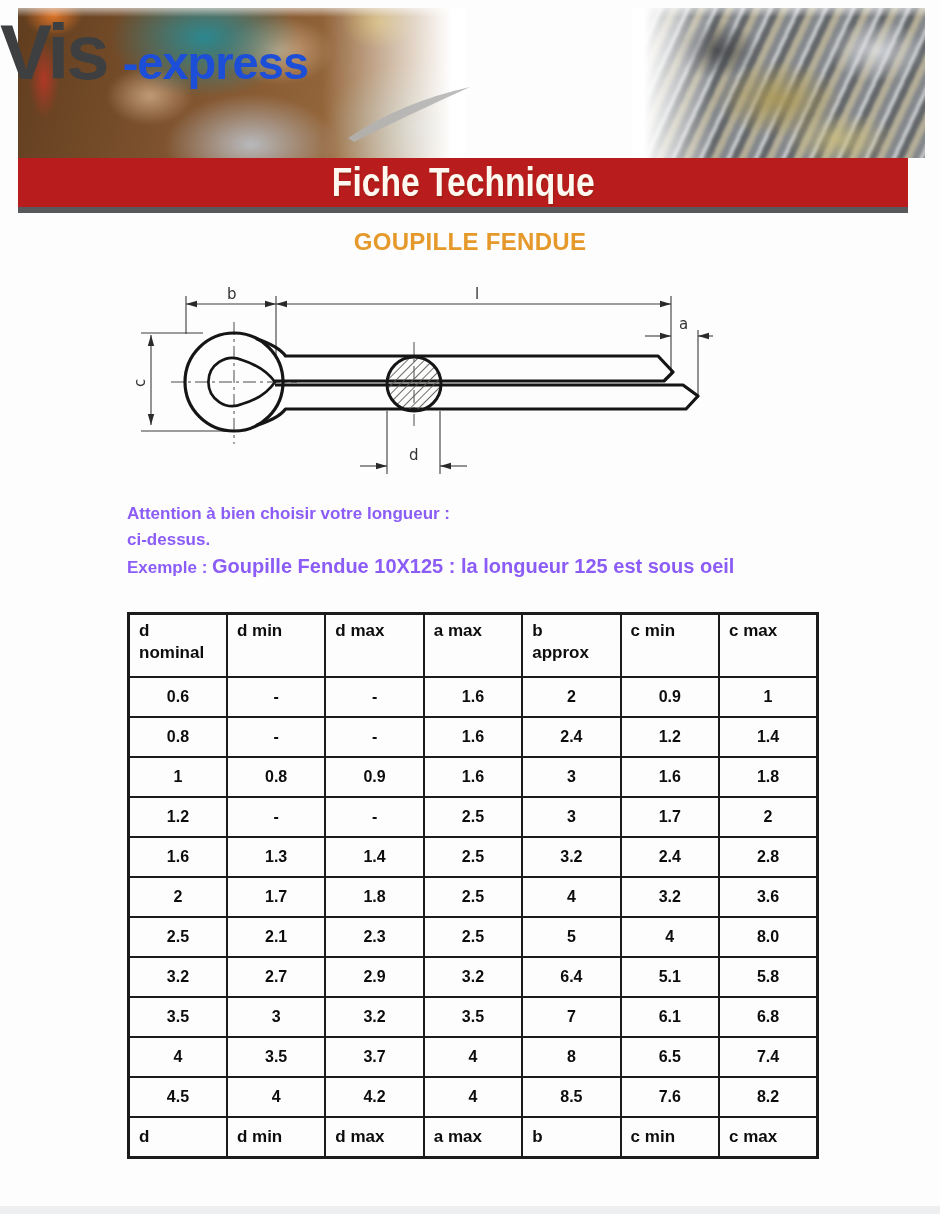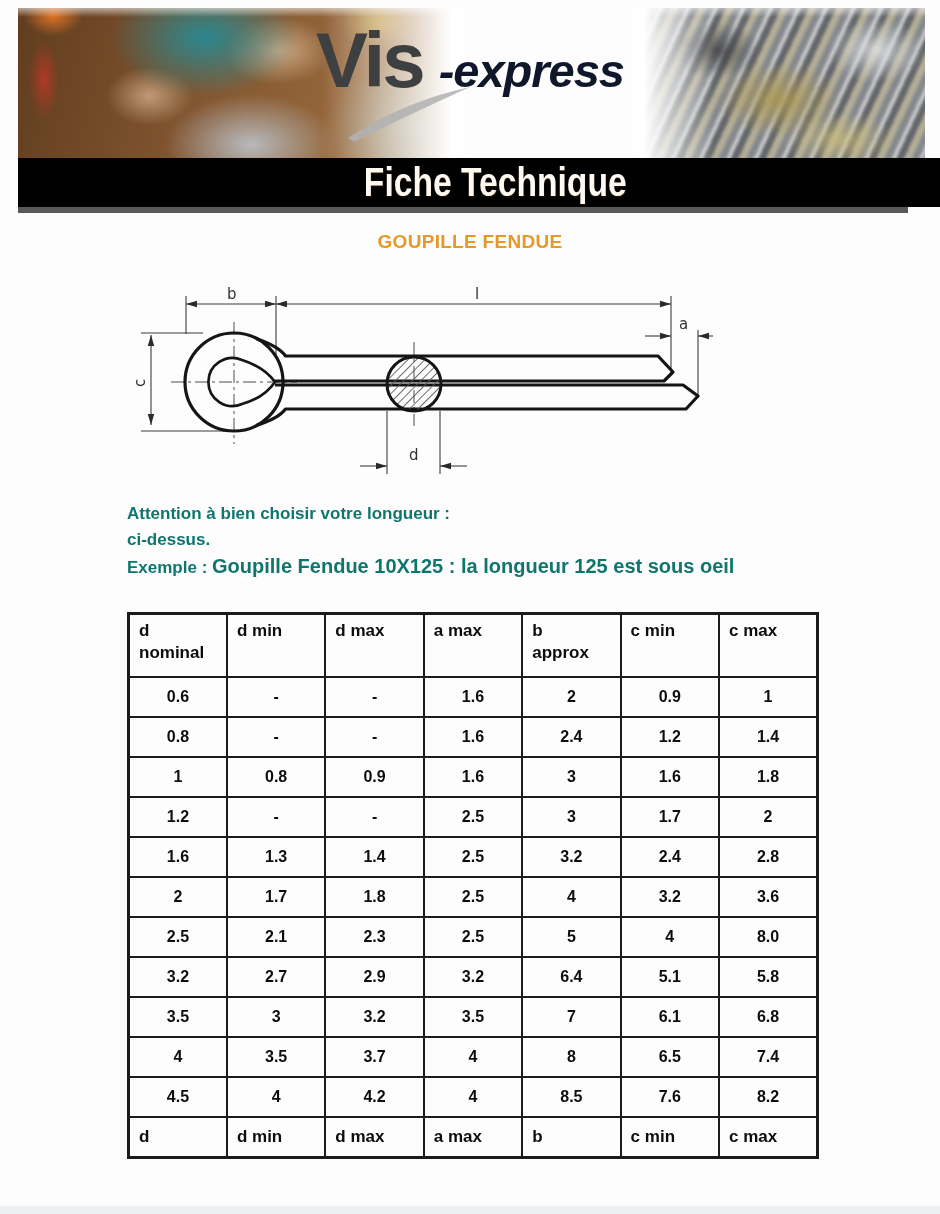--- a/index.html
+++ b/index.html
@@ -32,43 +32,43 @@
       radial-gradient(ellipse 70px 45px at 82% 30%, rgba(226,228,232,.8), rgba(226,228,232,0) 70%),
       radial-gradient(ellipse 60px 40px at 30% 30%, rgba(60,62,66,.8), rgba(60,62,66,0) 72%),
       radial-gradient(ellipse 80px 40px at 70% 85%, rgba(205,190,120,.7), rgba(205,190,120,0) 70%),
       repeating-linear-gradient(115deg,#85888c 0 7px,#c9cbce 7px 11px,#64676a 11px 18px,#b3ad98 18px 25px);
   }
   #photo-right .fade{position:absolute;inset:0;
     background:linear-gradient(to left, rgba(255,255,255,0) 72%, #ffffff 96%),
                linear-gradient(to bottom, rgba(255,255,255,.5), rgba(255,255,255,0) 6%);}
 
   
-  #logo{position:absolute;left:0;top:18px;width:100%;display:flex;justify-content:center;
+  #logo{position:absolute;left:0;top:10px;width:100%;display:flex;justify-content:flex-start;
         align-items:baseline;gap:16px;}
   #logo .vis{font-size:78px;font-weight:bold;color:#3e3f41;letter-spacing:-3px;line-height:84px;}
-  #logo .express{font-size:47px;font-weight:bold;font-style:italic;color:#0f172a;letter-spacing:-1px;}
+  #logo .express{font-size:47px;font-weight:bold;color:#1d4ed8;letter-spacing:-1px;}
   #swoosh{position:absolute;left:338px;top:78px;}
 
   
-  #banner{position:absolute;left:18px;top:158px;width:890px;height:49px;background:#000000;
-          display:flex;align-items:center;justify-content:center;padding-left:32px;}
+  #banner{position:absolute;left:18px;top:158px;width:890px;height:49px;background:#b91c1c;
+          display:flex;align-items:center;justify-content:center;}
   #banner .txt{display:inline-block;color:#fdf8f0;font-size:41px;font-weight:bold;
           transform:scaleX(.82);letter-spacing:0px;text-shadow:1px 2px 1px rgba(90,40,0,.25);}
   #banner-shadow{position:absolute;left:18px;top:207px;width:890px;height:6px;background:#58595b;}
 
   
   #product-title{position:absolute;left:0;top:230px;width:100%;text-align:center;
-          color:#e5992b;font-weight:bold;font-size:19px;line-height:24px;letter-spacing:.3px;}
+          color:#e5992b;font-weight:bold;font-size:24px;line-height:24px;letter-spacing:.3px;}
 
   
   #drawing{position:absolute;left:133px;top:286px;}
   #drawing text{font-family:"DejaVu Sans",sans-serif;font-size:15px;fill:#333;}
 
   
-  #notes{position:absolute;left:127px;top:501px;width:700px;color:#0f766e;
+  #notes{position:absolute;left:127px;top:501px;width:700px;color:#8b5cf6;
          font-size:17px;font-weight:bold;line-height:26px;}
   #notes .example{font-size:17px;}
   #notes .example .big{font-size:20px;}
 
   
   #spec-table{position:absolute;left:127px;top:612px;width:692px;border-collapse:collapse;
               table-layout:fixed;color:#0d0d0d;}
   #spec-table th,#spec-table td{border:2px solid #1b1b1b;padding:0 0 0 9px;}
   #spec-table{border:3px solid #1b1b1b;}
   #spec-table thead th{height:56px;text-align:left;vertical-align:top;padding-top:5px;

